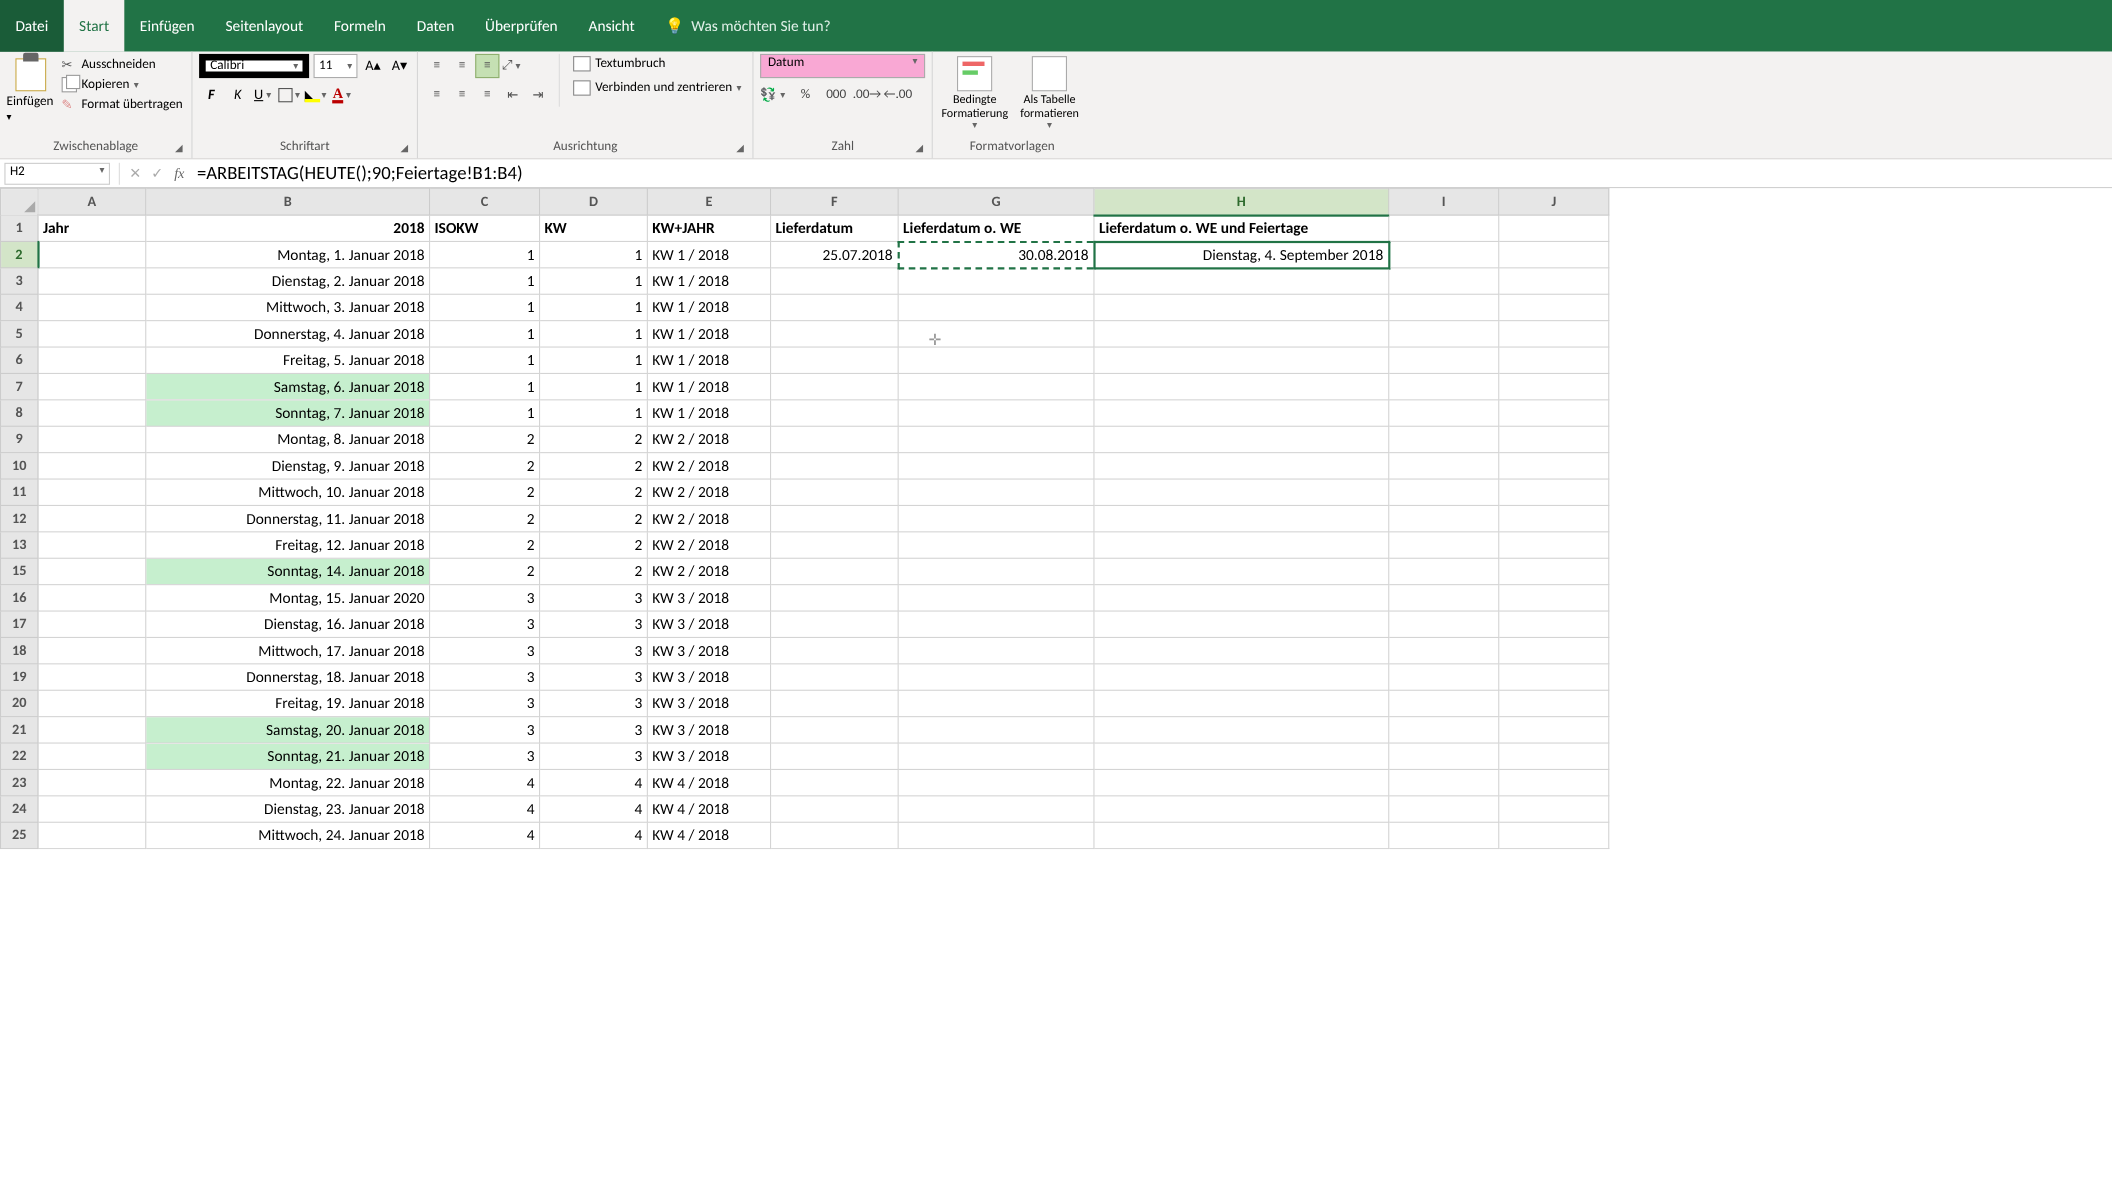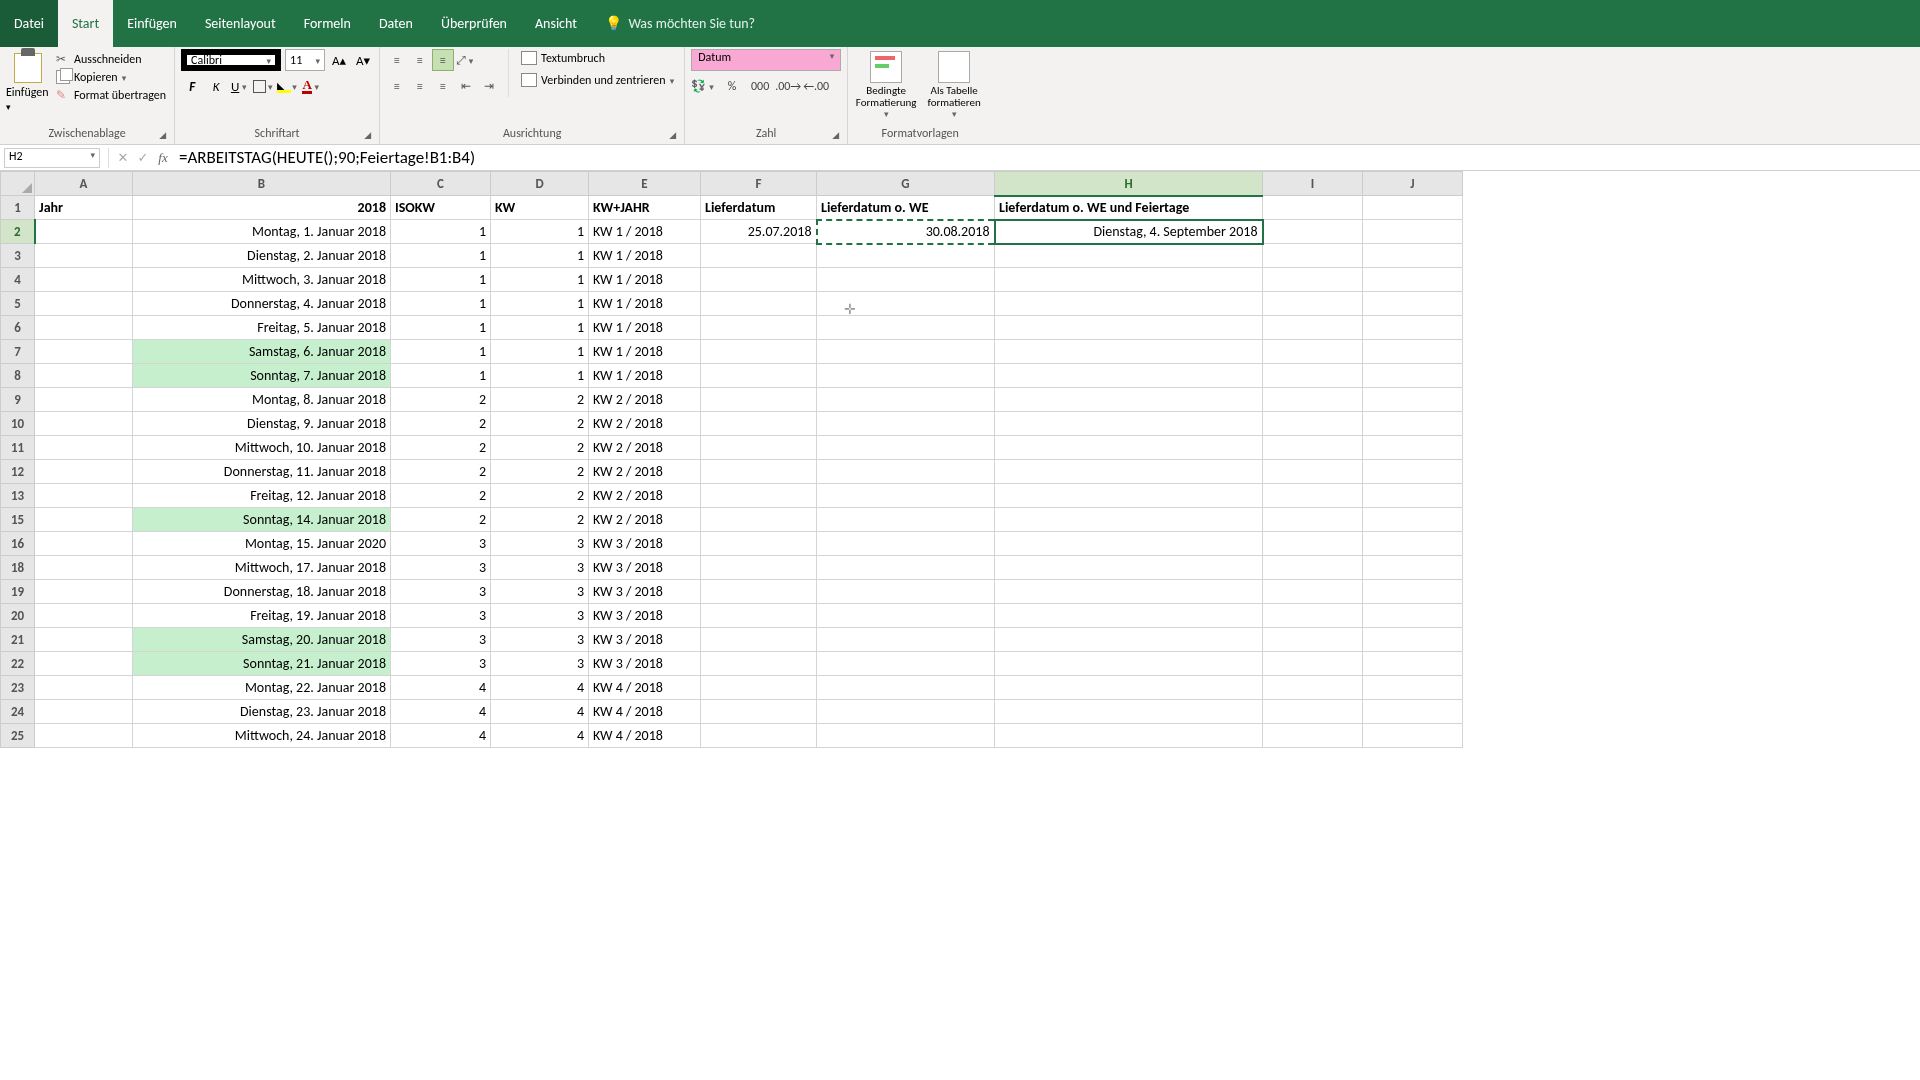--- a/index.html
+++ b/index.html
@@ -489,20 +489,33 @@
           <td class="cell r">3</td>
           <td class="cell r">3</td>
           <td class="cell l">KW 3 / 2018</td>
           <td class="cell"></td>
           <td class="cell"></td>
           <td class="cell"></td>
           <td class="cell"></td>
           <td class="cell"></td>
         </tr>
         <tr>
+          <th class="row-hdr">17</th>
+          <td class="cell"></td>
+          <td class="cell r">Dienstag, 16. Januar 2018</td>
+          <td class="cell r">3</td>
+          <td class="cell r">3</td>
+          <td class="cell l">KW 3 / 2018</td>
+          <td class="cell"></td>
+          <td class="cell"></td>
+          <td class="cell"></td>
+          <td class="cell"></td>
+          <td class="cell"></td>
+        </tr>
+        <tr>
           <th class="row-hdr">18</th>
           <td class="cell"></td>
           <td class="cell r">Mittwoch, 17. Januar 2018</td>
           <td class="cell r">3</td>
           <td class="cell r">3</td>
           <td class="cell l">KW 3 / 2018</td>
           <td class="cell"></td>
           <td class="cell"></td>
           <td class="cell"></td>
           <td class="cell"></td>

